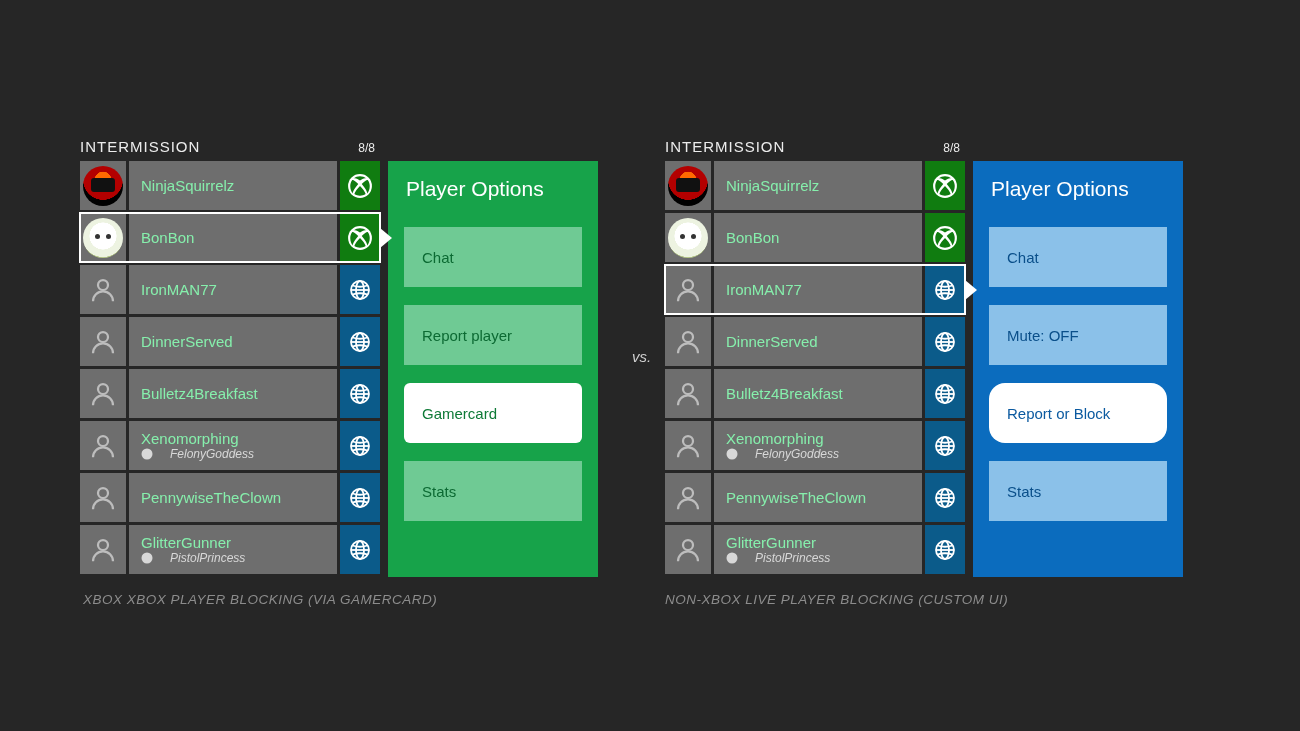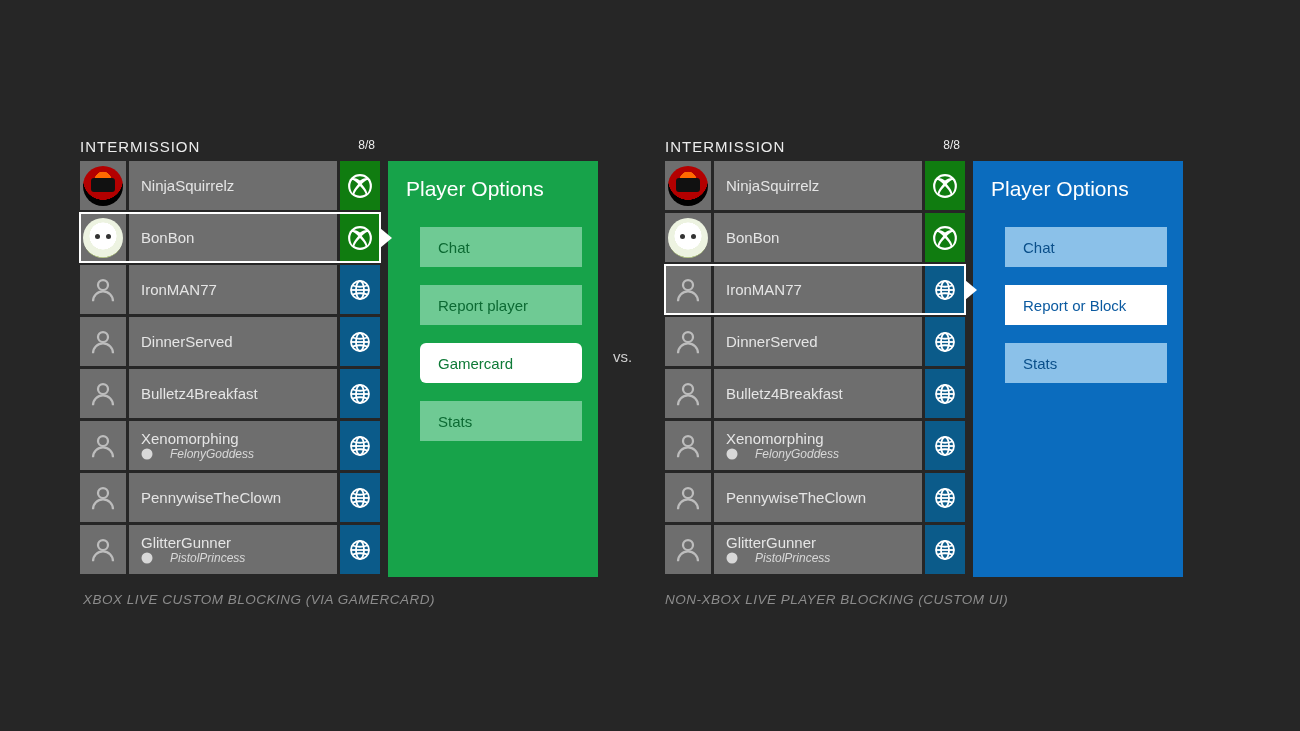--- a/index.html
+++ b/index.html
@@ -3,31 +3,31 @@
 <meta charset="utf-8">
 <style>
   * { box-sizing: border-box; margin: 0; padding: 0; }
   html, body { width: 1300px; height: 731px; background: #262626; font-family: "Segoe UI", Arial, sans-serif; color: #fff; overflow: hidden; }
   .stage { position: relative; width: 100%; height: 100%; }
 
   .panel { position: absolute; width: 520px; }
   .panel.left { left: 80px; top: 138px; }
   .panel.right { left: 665px; top: 138px; }
 
-  .header { display: flex; justify-content: space-between; padding: 0 0 6px 0; }
+  .header { display: flex; justify-content: space-between; align-items: flex-end; padding: 0 0 6px 0; }
   .header .title { font-size: 15px; letter-spacing: 1px; font-weight: 400; color: #ececec; }
   .header .count { font-size: 12px; color: #ececec; margin-right: 225px; }
 
   .body { display: flex; }
   .list { width: 300px; }
   .row { display: flex; align-items: stretch; height: 49px; margin-bottom: 3px; position: relative; }
   .row.selected { outline: 2px solid #fff; outline-offset: -1px; }
   .row .avatar { width: 46px; height: 49px; background: #6e6e6e; display:flex; align-items:center; justify-content:center; }
   .row .name { flex: 1; background: #6e6e6e; padding: 0 12px; display:flex; flex-direction:column; justify-content:center; margin-left: 3px; }
-  .row .name .primary { font-size: 15px; color: #e5e5e5; }
+  .row .name .primary { font-size: 15px; color: #86efac; }
   .row .name .secondary { font-size: 12px; color: #d8d8d8; font-style: italic; display:flex; align-items:center; gap:17px; }
   .row .net { width: 40px; margin-left: 3px; display:flex; align-items:center; justify-content:center; }
   .row .net.xbox { background: #107C10; }
   .row .net.web  { background: #0B5B8A; }
 
   .row.selected::after {
     content: "";
     position: absolute;
     right: -12px; top: 50%;
     transform: translateY(-50%);
@@ -36,32 +36,32 @@
     border-bottom: 10px solid transparent;
     border-left: 12px solid #fff;
   }
 
   .options { width: 210px; margin-left: 8px; padding: 14px 16px 22px 16px; display:flex; flex-direction:column; }
   .options.green { background: #17A34A; }
   .options.blue  { background: #0B6CBE; }
   .options .optitle { font-size: 21px; font-weight: 400; margin: 2px 2px 26px 2px; }
   .options .optitle.green { color: #ffffff; }
   .options .optitle.blue  { color: #ffffff; }
-  .opt { height: 40px; margin-bottom: 18px; display:flex; align-items:center; padding: 4px 18px; font-size: 15px; font-weight: 400; cursor: default; margin-left: 16px; }
+  .opt { height: 60px; margin-bottom: 18px; display:flex; align-items:center; padding: 4px 18px; font-size: 15px; font-weight: 400; cursor: default; }
   .opt.green { background: #6fca94; color: #0c6a33; }
   .opt.blue  { background: #8bc1e9; color: #0a4f8a; }
   .opt.selected { background: #ffffff !important; }
   .opt.selected.green { color: #0e7a37; border-radius: 6px; }
-  .opt.selected.blue  { color: #0b5aa0; }
+  .opt.selected.blue  { color: #0b5aa0; border-radius: 16px; }
 
   .caption { position: absolute; top: 592px; font-size: 13.5px; font-style: italic; letter-spacing: 0.5px; color: #8c8c8c; }
   .caption.left { left: 83px; }
   .caption.right { left: 665px; text-align: right; }
 
-  .vs { position: absolute; top: 348px; left: 613px; font-size: 15px; color: #cfcfcf; }
+  .vs { position: absolute; top: 348px; left: 632px; font-size: 15px; font-style: italic; color: #cfcfcf; }
 
   
   .ico { display:block; }
 
   
   .av-ninja { width:40px; height:40px; border-radius:50%; background: radial-gradient(circle at 50% 35%, #ff6a00 0 25%, #b30000 26% 60%, #000 61% 100%); position:relative; }
   .av-ninja::after{content:"";position:absolute;left:8px;top:12px;width:24px;height:14px;background:#111;border-radius:3px;}
   .av-bonbon { width:40px; height:40px; border-radius:50%; background: radial-gradient(circle at 50% 45%, #fff 0 45%, #edf3e1 46% 70%, #b7c98a 71% 100%); position:relative; }
   .av-bonbon::before{content:"";position:absolute;left:12px;top:16px;width:5px;height:5px;background:#333;border-radius:50%;}
   .av-bonbon::after{content:"";position:absolute;left:23px;top:16px;width:5px;height:5px;background:#333;border-radius:50%;}
@@ -412,24 +412,25 @@
                 <line x1="3" y1="12" x2="21" y2="12"></line>
                 <path d="M4.5 7.5 Q12 10 19.5 7.5 M4.5 16.5 Q12 14 19.5 16.5"></path>
               </svg>
             </div>
           </div>
         </div>
       <div class="options blue">
         <div class="optitle blue">Player Options</div>
         <div id="right-opts">
             <div class="opt blue">Chat</div>
+            <div class="opt blue">Mute: OFF</div>
             <div class="opt blue selected">Report or Block</div>
             <div class="opt blue">Stats</div>
           </div>
       </div>
     </div>
   </div>
 
   <div class="vs">vs.</div>
-  <div class="caption left">XBOX LIVE CUSTOM BLOCKING (VIA GAMERCARD)</div>
+  <div class="caption left">XBOX XBOX PLAYER BLOCKING (VIA GAMERCARD)</div>
   <div class="caption right">NON-XBOX LIVE PLAYER BLOCKING (CUSTOM UI)</div>
 
 </div>
 
 </body></html>

